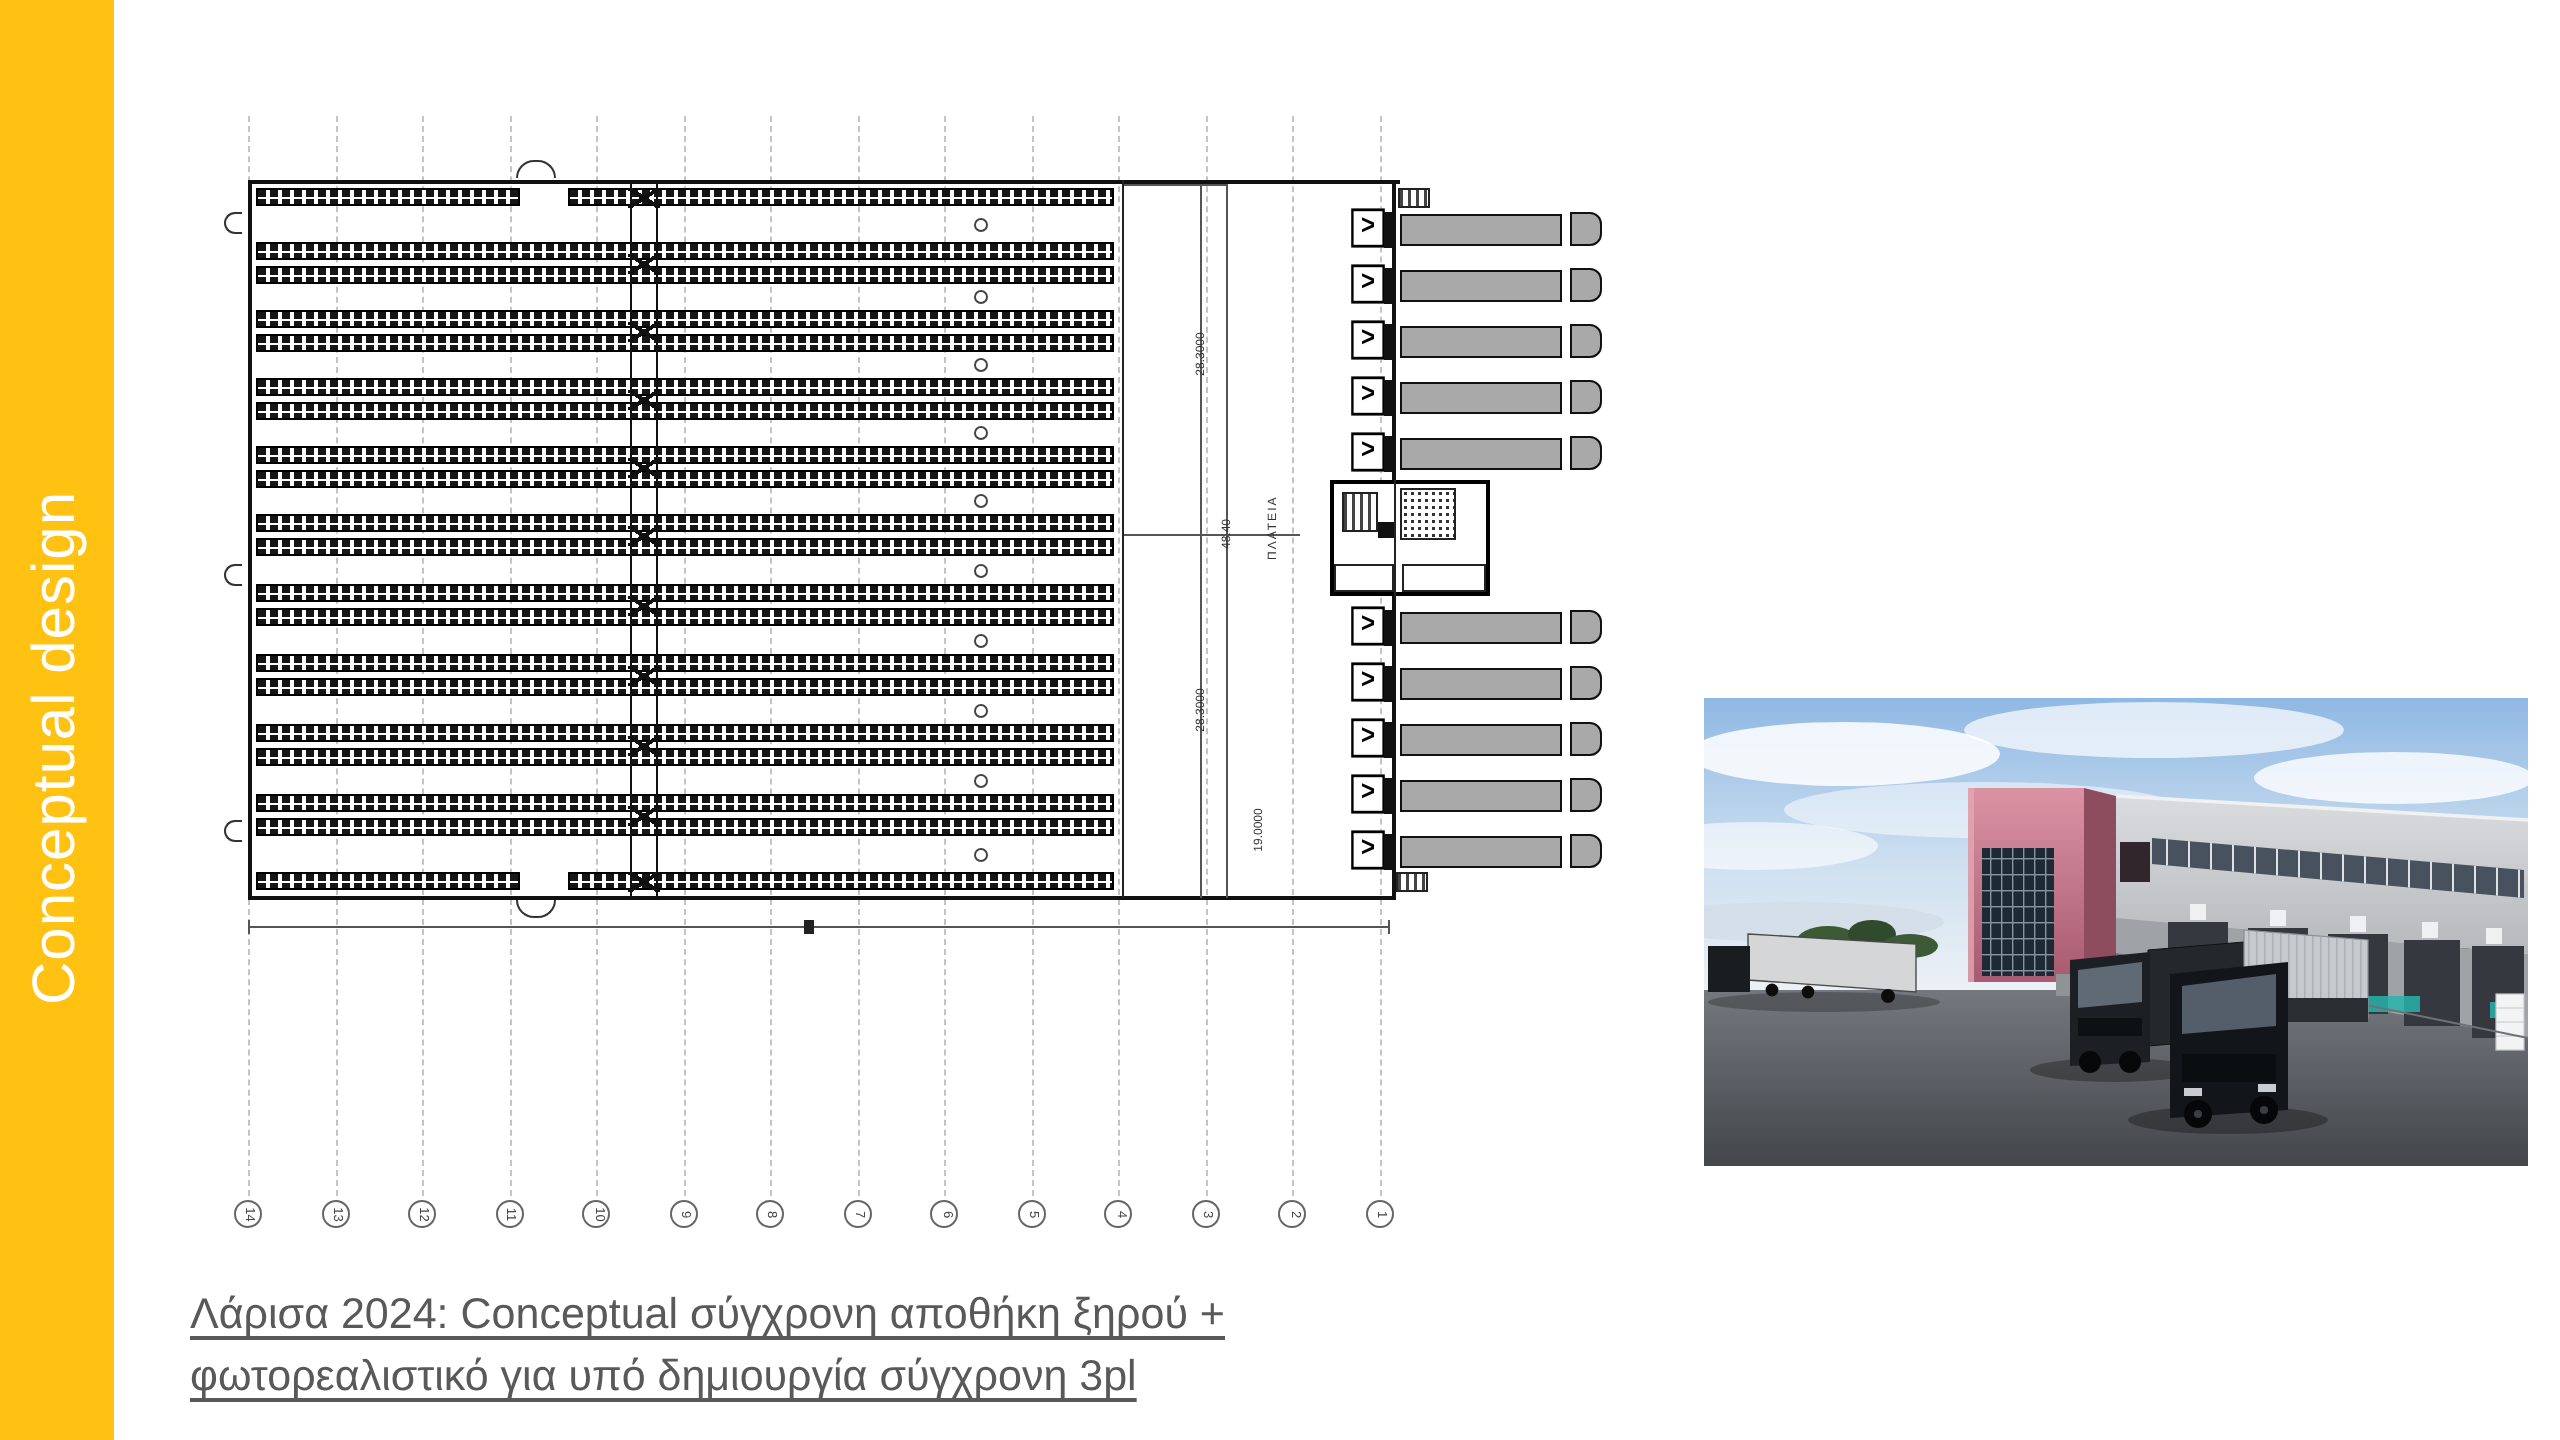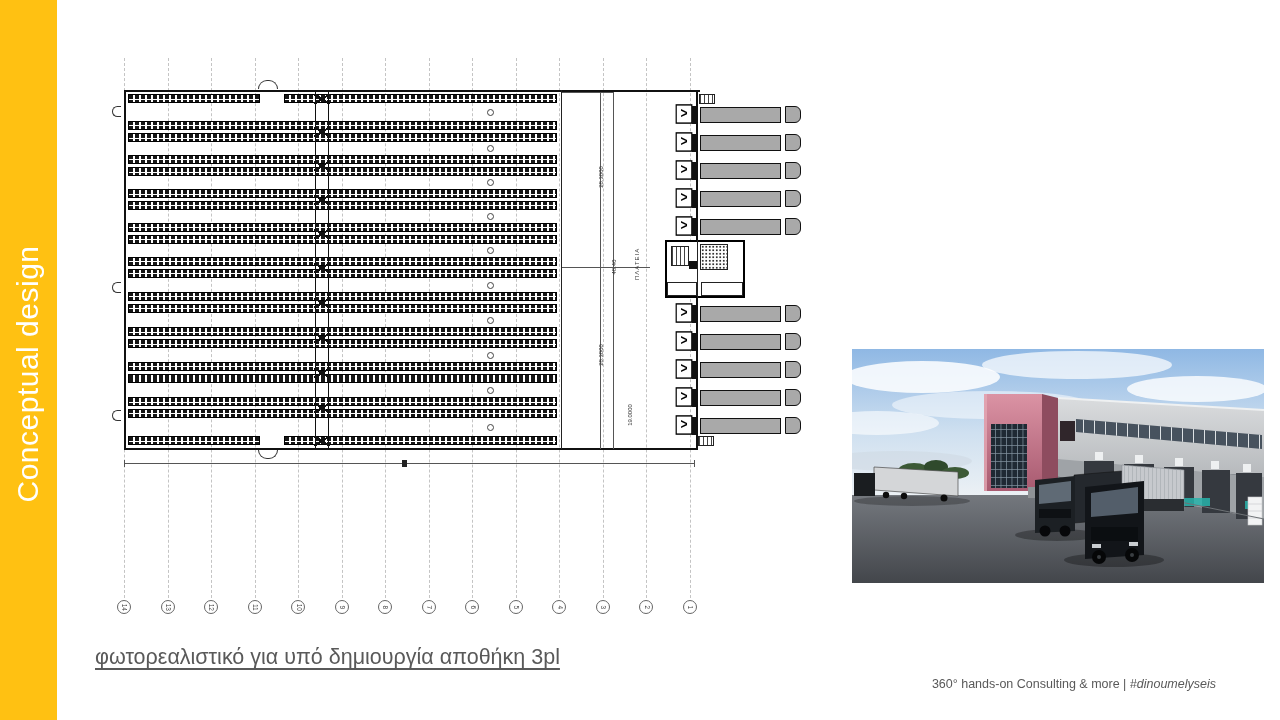--- a/index.html
+++ b/index.html
@@ -354,18 +354,18 @@
       <rect x="240" y="195" width="9" height="4" fill="#c9cdd1"></rect>
         <rect x="277" y="193" width="9" height="4" fill="#c9cdd1"></rect>
       <circle cx="247" cy="208" r="7" fill="#060708"></circle>
         <circle cx="280" cy="206" r="7" fill="#060708"></circle>
       <circle cx="247" cy="208" r="2" fill="#3a3e42"></circle>
         <circle cx="280" cy="206" r="2" fill="#3a3e42"></circle>
     </g>
   </svg>
 
   <div class="caption">
-    <span>φωτορεαλιστικό για υπό δημιουργία αποθήκη 3pl</span>
+    <span>Λάρισα 2024: Conceptual σύγχρονη αποθήκη ξηρού +</span>
+    <span>φωτορεαλιστικό για υπό δημιουργία σύγχρονη 3pl</span>
   </div>
 
-  <div class="footer"><span>360° hands-on Consulting &amp; more | </span><span class="tag">#dinoumelyseis</span></div>
 
 </div>
 
 </body></html>

